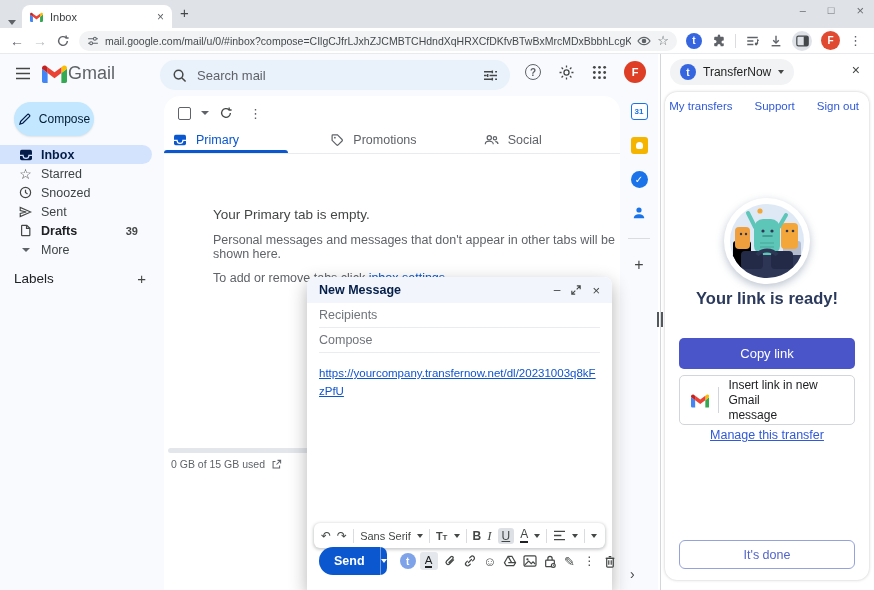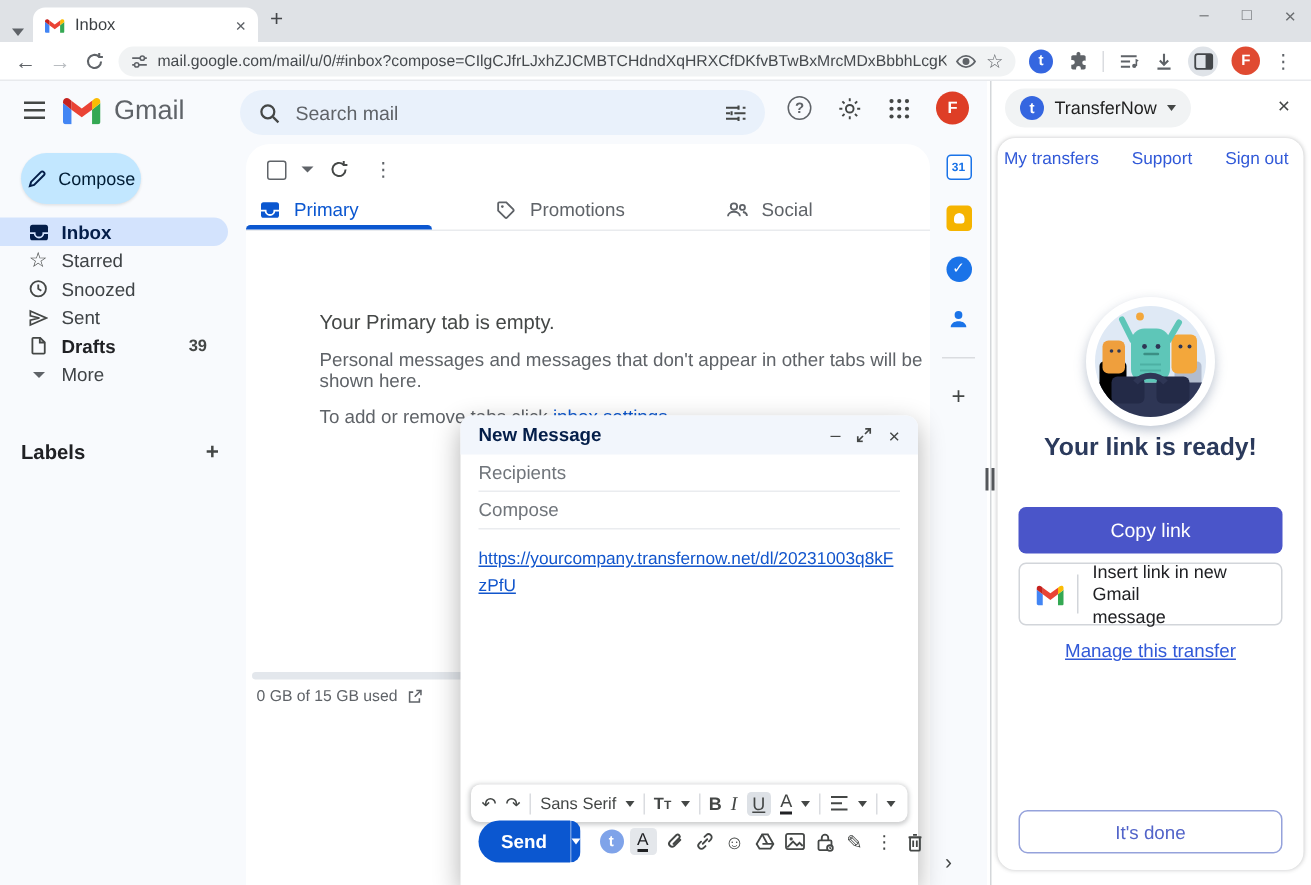--- a/index.html
+++ b/index.html
@@ -27,38 +27,38 @@
   .ext-t{width:16px;height:16px;font-size:10px;}
   .sep-v{width:1px;height:14px;background:#DADCE0;}
   .panel-btn{width:20px;height:20px;border-radius:50%;background:#DFE3E8;display:flex;align-items:center;justify-content:center;}
   .avatar{width:19px;height:19px;border-radius:50%;background:#E04A31;color:#fff;font-size:10px;font-weight:bold;display:flex;align-items:center;justify-content:center;}
   .dots{font-size:13px;color:#5F6368;}
 
   
   .gmail{position:absolute;top:54px;left:0;width:658px;height:536px;background:#F8FAFD;}
   .gm-header{position:relative;height:42px;}
   .hamburger{position:absolute;left:15px;top:13px;}
-  .gm-logo{position:absolute;left:42px;top:9px;display:flex;align-items:center;gap:9px;}
+  .gm-logo{position:absolute;left:42px;top:9px;display:flex;align-items:center;gap:1px;}
   .gm-logo-text{font-size:18px;color:#5F6368;}
   .gm-search{position:absolute;left:160px;top:6px;width:350px;height:30px;background:#E9F1FB;border-radius:15px;display:flex;align-items:center;padding:0 12px;gap:10px;}
   .gm-search-text{flex:1;font-size:13px;color:#5F6368;}
   .gm-hicons{position:absolute;right:12px;top:7px;display:flex;align-items:center;gap:17px;}
   .help-circ{width:16px;height:16px;border:1.6px solid #5F6368;border-radius:50%;color:#5F6368;font-size:10px;font-weight:bold;display:flex;align-items:center;justify-content:center;}
   .avatar-g{width:22px;height:22px;border-radius:50%;background:#DE3E26;color:#fff;font-size:11px;font-weight:bold;display:flex;align-items:center;justify-content:center;}
 
   .gm-side{position:absolute;left:0;top:42px;width:160px;height:494px;}
   .compose-btn{margin:6px 0 0 14px;width:80px;height:34px;background:#C2E7FF;border-radius:17px;display:flex;align-items:center;justify-content:center;gap:7px;box-shadow:0 1px 2px rgba(0,0,0,.1);}
   .compose-lbl{font-size:12px;color:#001D35;font-weight:500;}
   .nav-list{margin-top:9px;}
   .nav-item{height:19px;display:flex;align-items:center;padding-left:18px;gap:8px;width:152px;border-radius:0 10px 10px 0;color:#3F4346;font-size:12.5px;}
   .nav-item .nico{width:15px;display:flex;justify-content:center;color:#444746;}
   .nav-item.sel{background:#D3E3FD;color:#041E49;font-weight:bold;}
   .nav-count{margin-left:auto;margin-right:14px;font-size:11px;color:#444746;}
   .nav-item.bold{font-weight:bold;color:#202124;}
-  .labels-row{margin:34px 0 0 14px;display:flex;align-items:center;width:132px;font-weight:bold;}
+  .labels-row{margin:11px 0 0 14px;display:flex;align-items:center;width:132px;}
   .labels-title{font-size:13.5px;color:#202124;}
   .labels-plus{margin-left:auto;font-size:15px;color:#444746;}
 
   .gm-main{position:absolute;left:164px;top:42px;width:456px;height:494px;background:#fff;border-radius:16px 16px 0 0;}
   .list-toolbar{height:26px;display:flex;align-items:center;padding-left:14px;gap:10px;margin-top:4px;}
   .cbox{width:13px;height:13px;border:1.5px solid #5F6368;border-radius:2px;}
   .tabs-row{height:28px;display:flex;border-bottom:1px solid #E9EBEE;}
   .gtab{width:148px;display:flex;align-items:center;padding-left:9px;gap:9px;position:relative;color:#5F6368;font-size:12.5px;}
   .gtab.active{color:#0B57D0;font-weight:500;}
   .gtab.active .tab-underline{position:absolute;left:0;bottom:0;width:124px;height:3px;background:#0B57D0;border-radius:3px 3px 0 0;}
@@ -115,21 +115,21 @@
   .pn-head{position:relative;height:36px;}
   .pn-pill{position:absolute;left:9px;top:5px;height:26px;background:#F1F3F4;border-radius:13px;display:flex;align-items:center;padding:0 10px;gap:7px;}
   .pn-name{font-size:12px;color:#1F1F1F;font-weight:500;}
   .pn-close{position:absolute;right:14px;top:9px;font-size:14px;color:#444746;line-height:1;}
   .pn-card{position:absolute;left:4px;top:38px;width:204px;height:488px;background:#fff;border-radius:12px;box-shadow:0 0 3px rgba(60,64,67,.3);}
   .pn-links{position:absolute;top:8px;right:10px;display:flex;gap:22px;}
   .pn-links span{font-size:11.5px;color:#3159D8;font-weight:500;}
   .illus{position:absolute;left:59px;top:106px;width:86px;height:86px;border-radius:50%;background:#fff;box-shadow:0 3px 8px rgba(90,110,140,.4);display:flex;align-items:center;justify-content:center;}
   .pn-heading{position:absolute;top:197px;left:0;width:100%;text-align:center;font-size:16.5px;font-weight:bold;color:#2B3A5C;}
   .btn-copy{position:absolute;left:14px;top:246px;width:176px;height:31px;background:#4A55C9;border-radius:5px;color:#fff;font-size:13px;font-weight:500;display:flex;align-items:center;justify-content:center;}
-  .btn-insert{position:absolute;left:14px;top:283px;width:176px;height:42px;background:#fff;border:1px solid #D2D5DA;border-radius:5px;display:flex;align-items:center;padding:0 11px;gap:9px;}
+  .btn-insert{position:absolute;left:14px;top:283px;width:176px;height:50px;background:#fff;border:1px solid #D2D5DA;border-radius:5px;display:flex;align-items:center;padding:0 11px;gap:9px;}
   .ins-div{width:1px;height:26px;background:#D2D5DA;}
   .ins-text{font-size:12px;color:#202124;line-height:1.25;}
   .pn-manage{position:absolute;top:333px;left:0;width:100%;text-align:center;}
   .pn-manage span{font-size:12.5px;color:#3159D8;text-decoration:underline;}
   .btn-done{position:absolute;left:14px;top:448px;width:176px;height:29px;background:#fff;border:1px solid #95A2DB;border-radius:6px;color:#5264C9;font-size:12.5px;display:flex;align-items:center;justify-content:center;}
 </style>
 </head>
 <body>
 
 <div class="screen">

